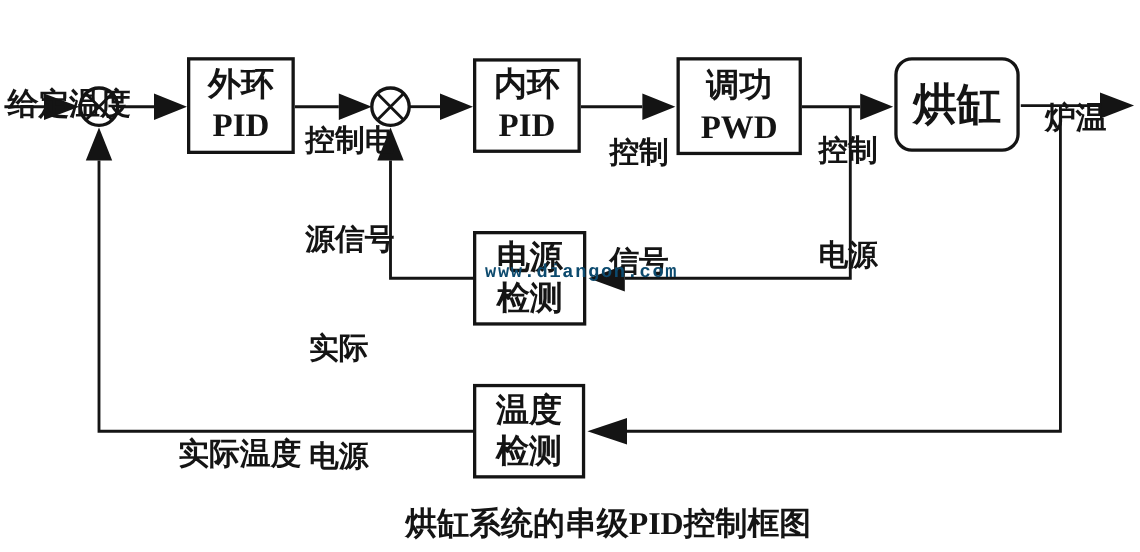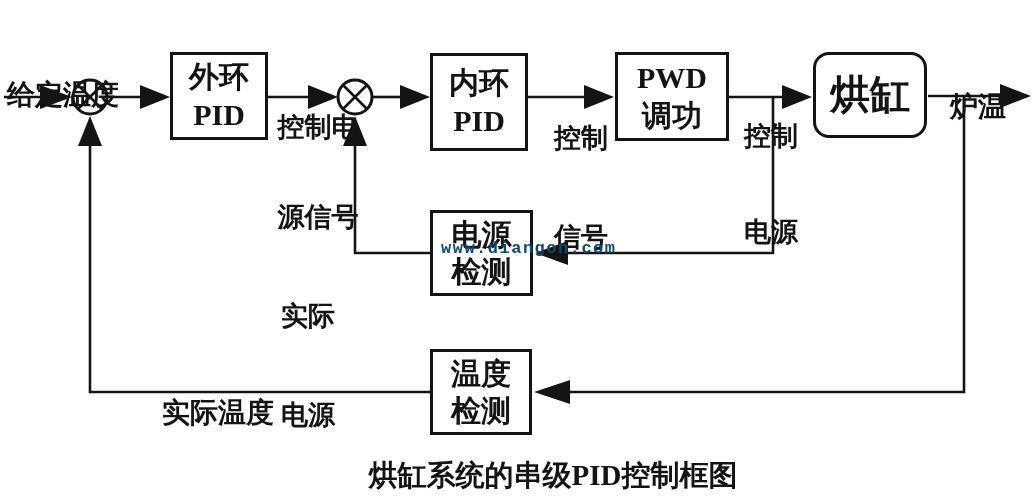--- a/index.html
+++ b/index.html
@@ -45,21 +45,21 @@
     display: flex;
     flex-direction: column;
     align-items: center;
     justify-content: center;
     text-align: center;
     font-weight: 600;
     line-height: 38px;
     font-size: 30px;
   }
   .block-outer-pid   { left: 170px; top: 52px;  width: 98px;  height: 88px; }
-  .block-inner-pid   { left: 430px; top: 53px;  width: 98px;  height: 98px; }
+  .block-inner-pid   { left: 430px; top: 53px;  width: 98px;  height: 86px; }
   .block-pwd         { left: 615px; top: 52px;  width: 114px; height: 89px; }
   .block-cylinder    { left: 813px; top: 52px;  width: 114px; height: 86px; font-size: 40px; border-radius: 16px; }
   .block-power-det   { left: 430px; top: 210px; width: 103px; height: 86px; line-height: 37px; }
   .block-temp-det    { left: 430px; top: 349px; width: 102px; height: 86px; line-height: 37px; }
   .lbl {
     position: absolute;
     font-weight: 600;
     text-align: center;
     white-space: pre;
     margin-top: 47px;
@@ -159,22 +159,22 @@
     <span>外环</span>
     <span>PID</span>
   </div>
 
   <div class="block block-inner-pid">
     <span>内环</span>
     <span>PID</span>
   </div>
 
   <div class="block block-pwd">
+    <span>调功</span>
     <span>PWD</span>
-    <span>调功</span>
   </div>
 
   <div class="block block-cylinder">
     <span>烘缸</span>
   </div>
 
   <div class="block block-power-det">
     <span>电源</span>
     <span>检测</span>
   </div>

